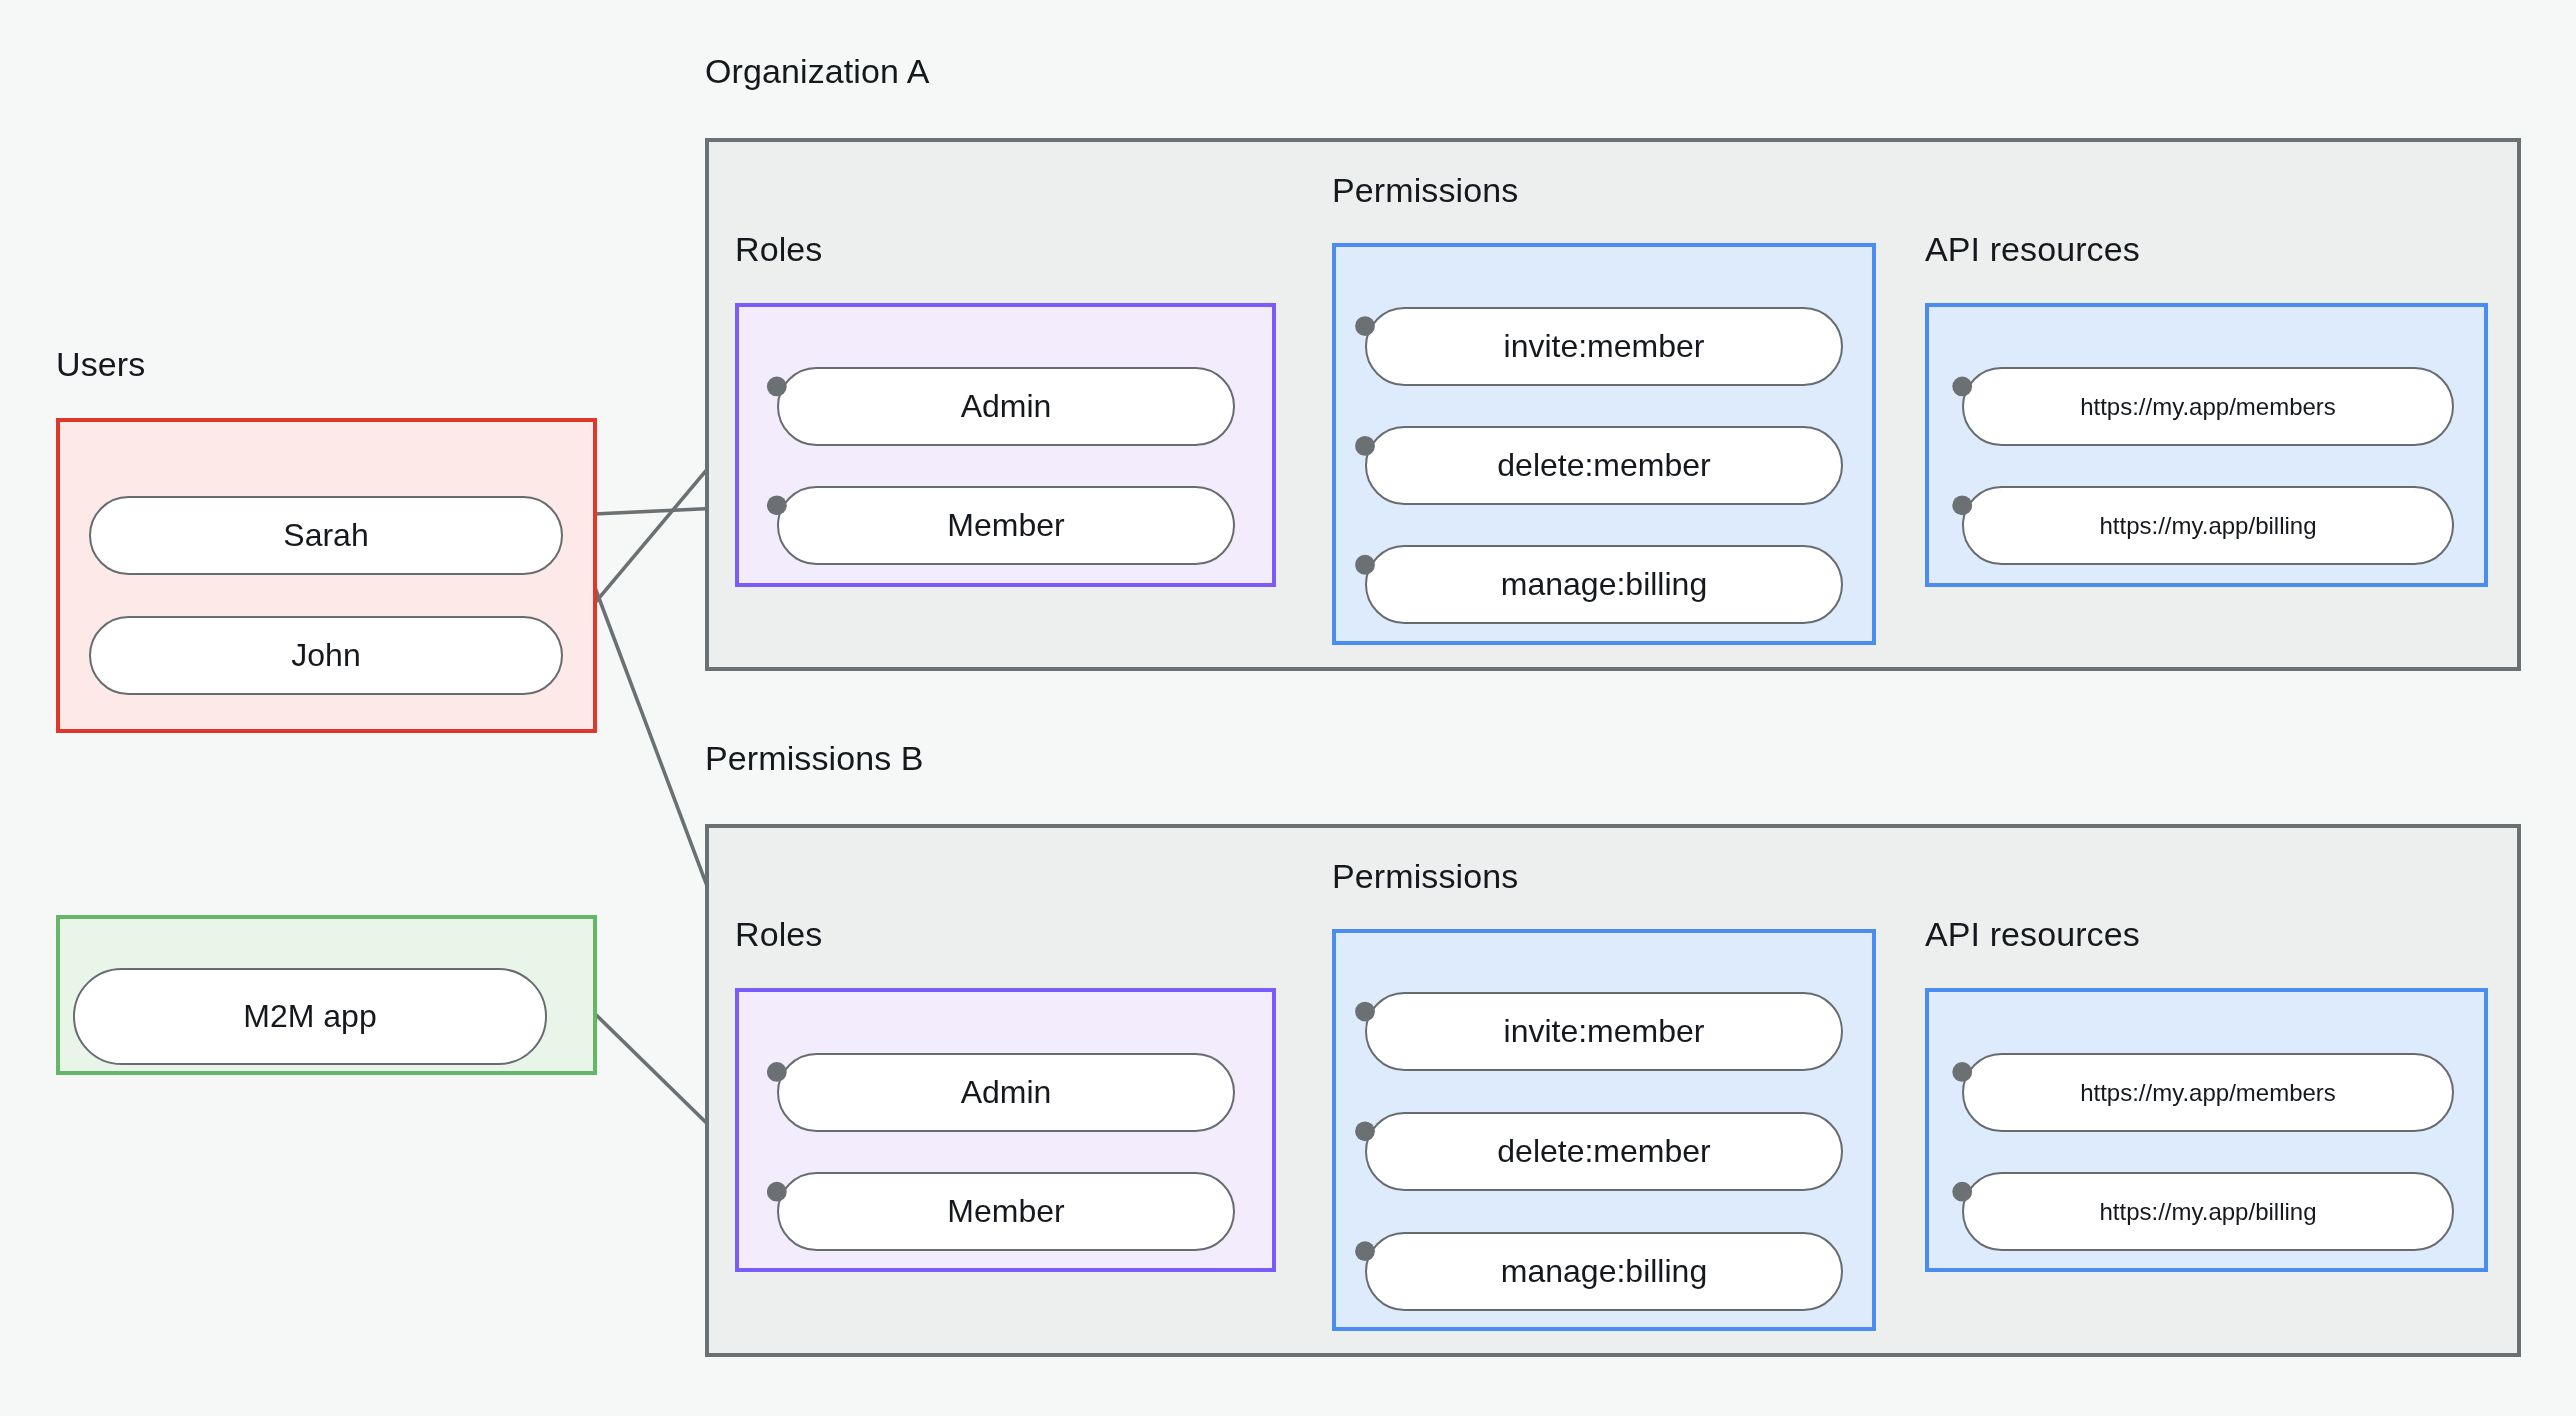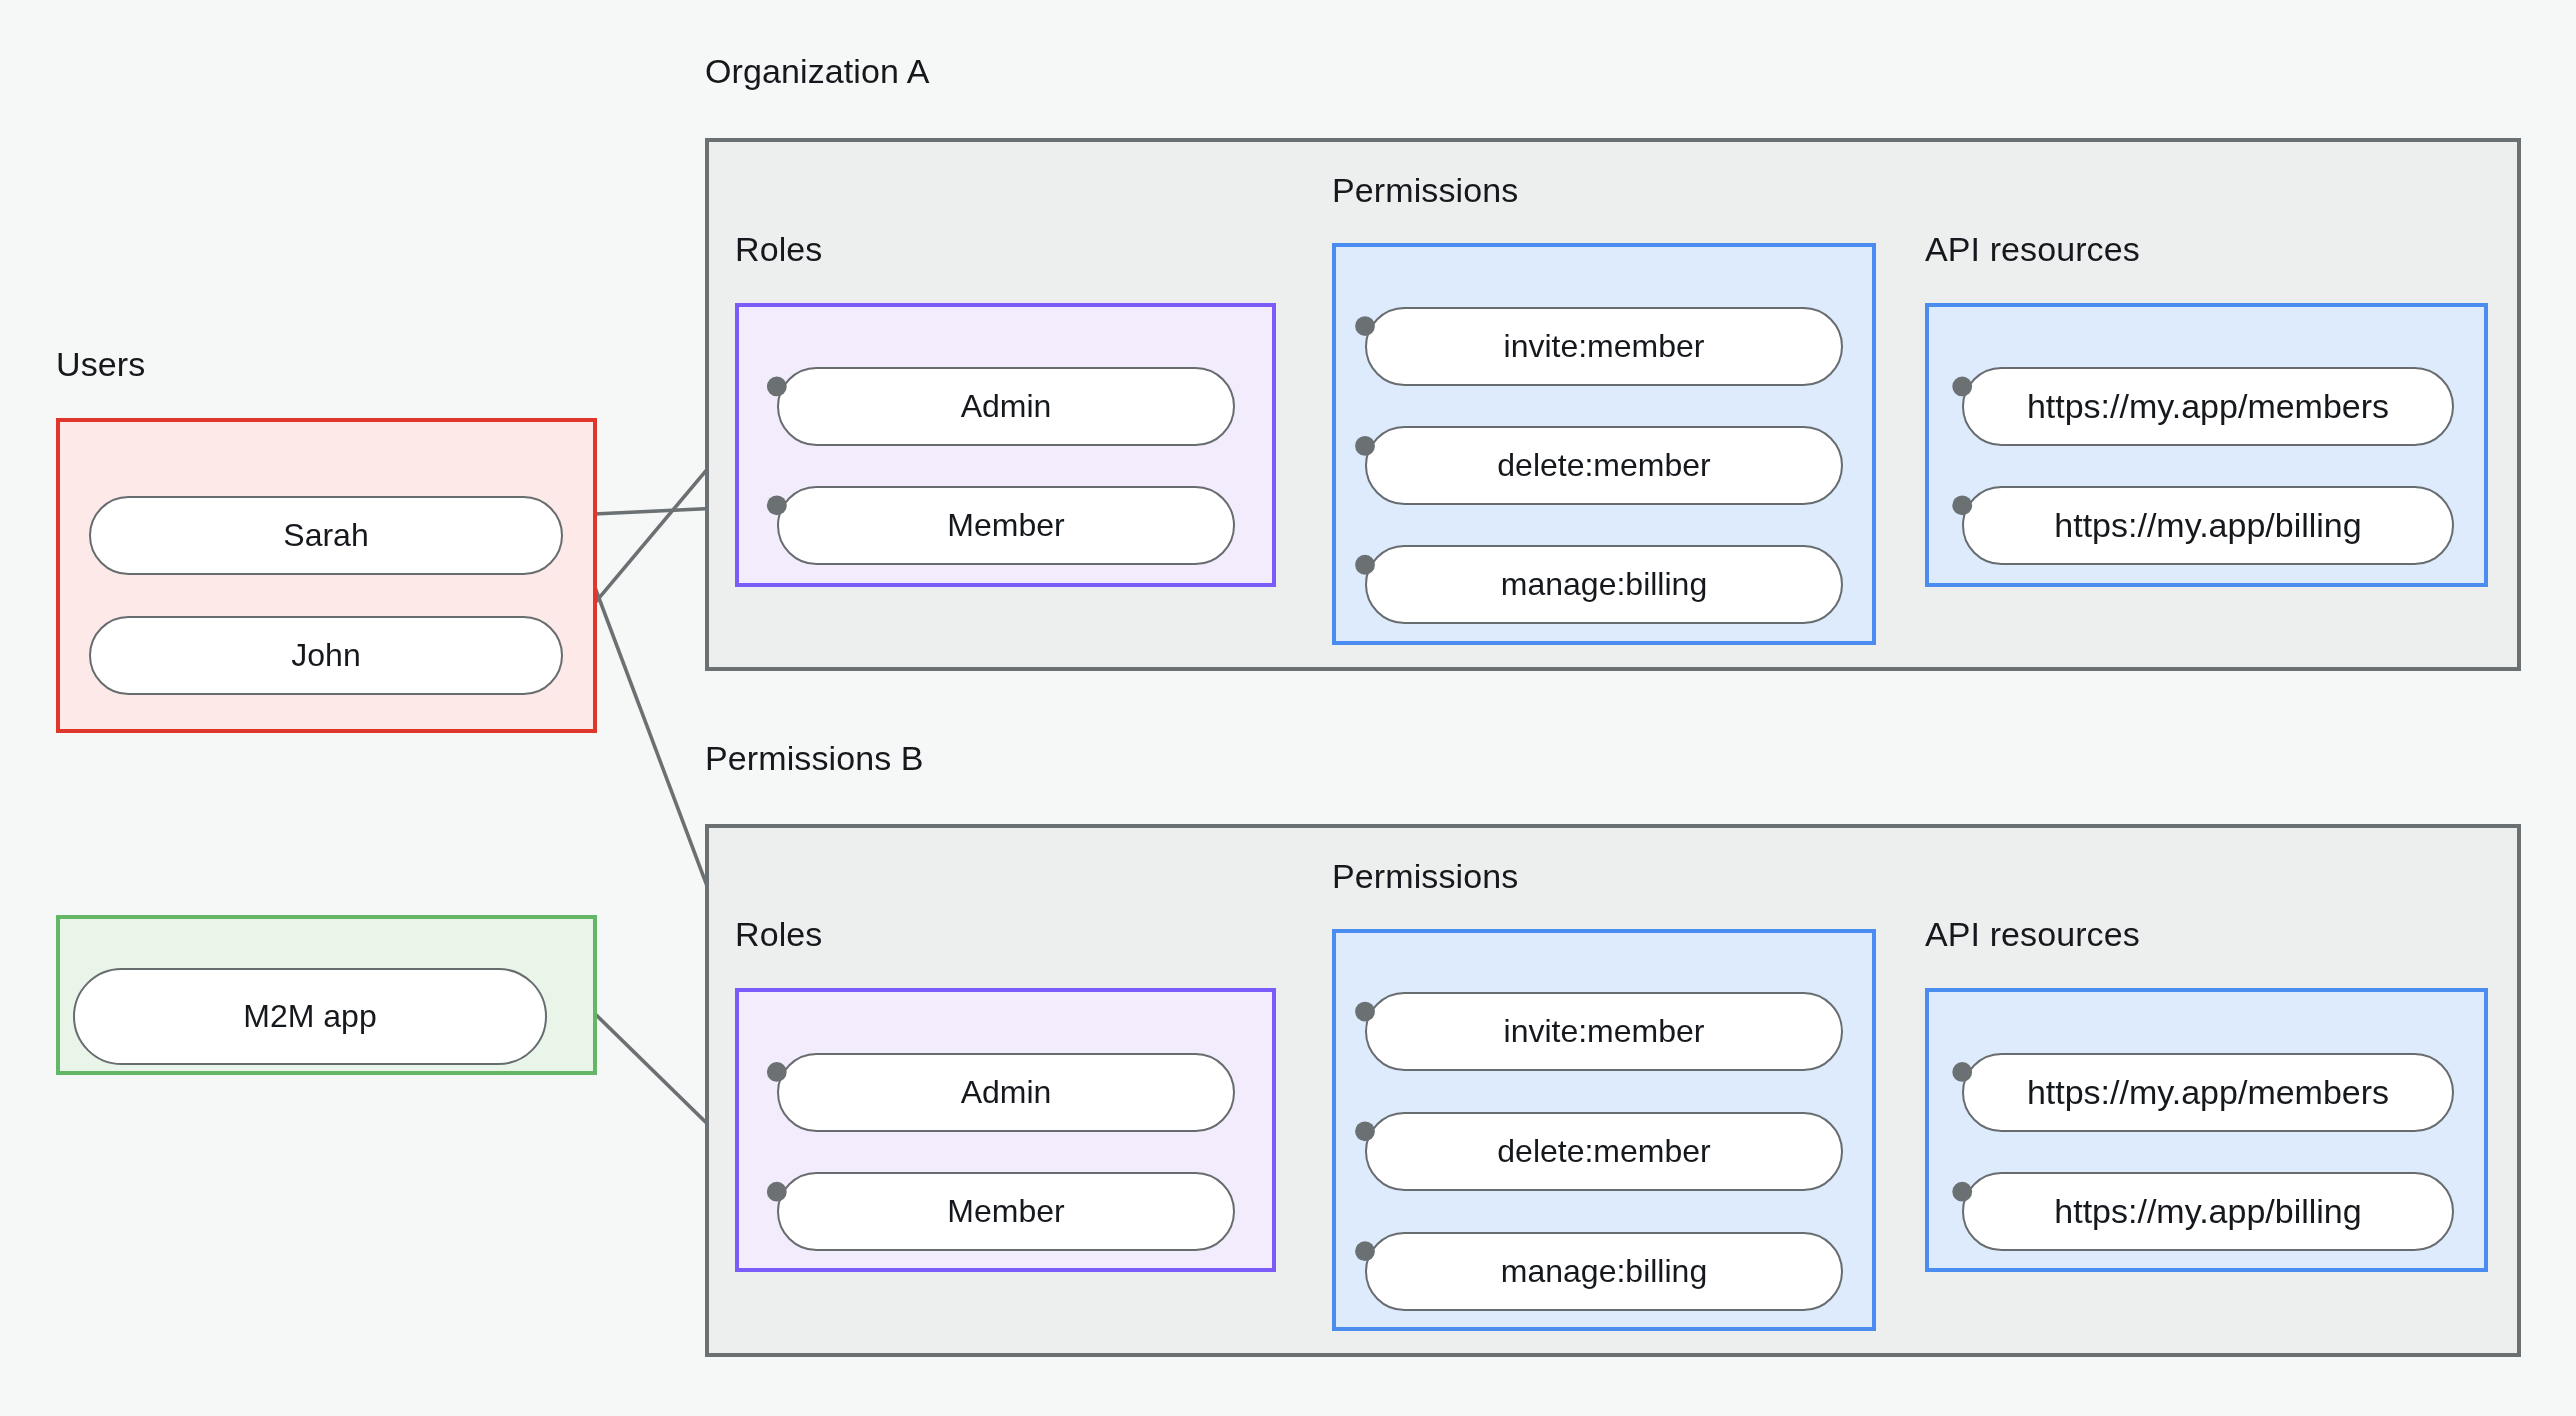--- a/index.html
+++ b/index.html
@@ -51,21 +51,21 @@
     border-radius: 900px;
     display: flex;
     align-items: center;
     justify-content: center;
     color: #15181c;
     font-size: 32px;
     white-space: nowrap;
     font-family: "Liberation Sans", sans-serif;
     margin-top: 20px;
   }
-  .pill.small { font-size: 34px; }
+  .pill.small { font-size: 24px; }
 </style>
 </head>
 <body>
 
 <div id="stage">
 
   <svg class="layer" viewBox="0 0 2859 1572">
     <g stroke="#6b7073" stroke-width="4" fill="none">
 
       <path d="M 630,572 L 862,561"></path>

